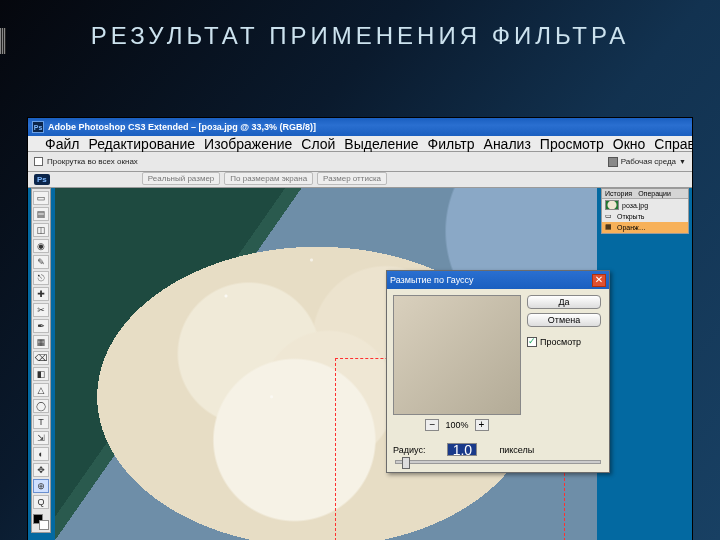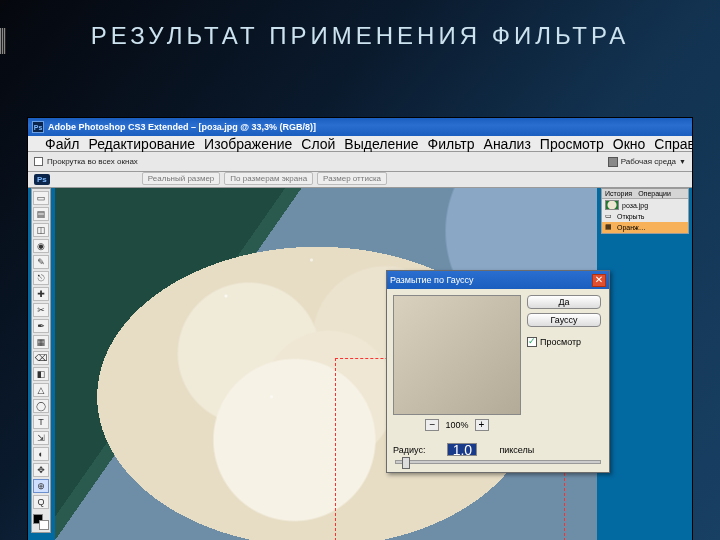--- a/index.html
+++ b/index.html
@@ -263,21 +263,21 @@
       <div>
         <div class="preview"></div>
         <div class="zoomrow">
           <span class="zb">−</span>
           <span>100%</span>
           <span class="zb">+</span>
         </div>
       </div>
       <div class="dside">
         <div class="btn">Да</div>
-        <div class="btn">Гауссу</div>
+        <div class="btn">Отмена</div>
         <div class="chkrow">
           <span class="cb"></span>
           <span>Просмотр</span>
         </div>
       </div>
     </div>
     <div class="radiusrow">
       <span>Радиус:</span>
       <input value="1,0" style="">
       <span>пикселы</span>

